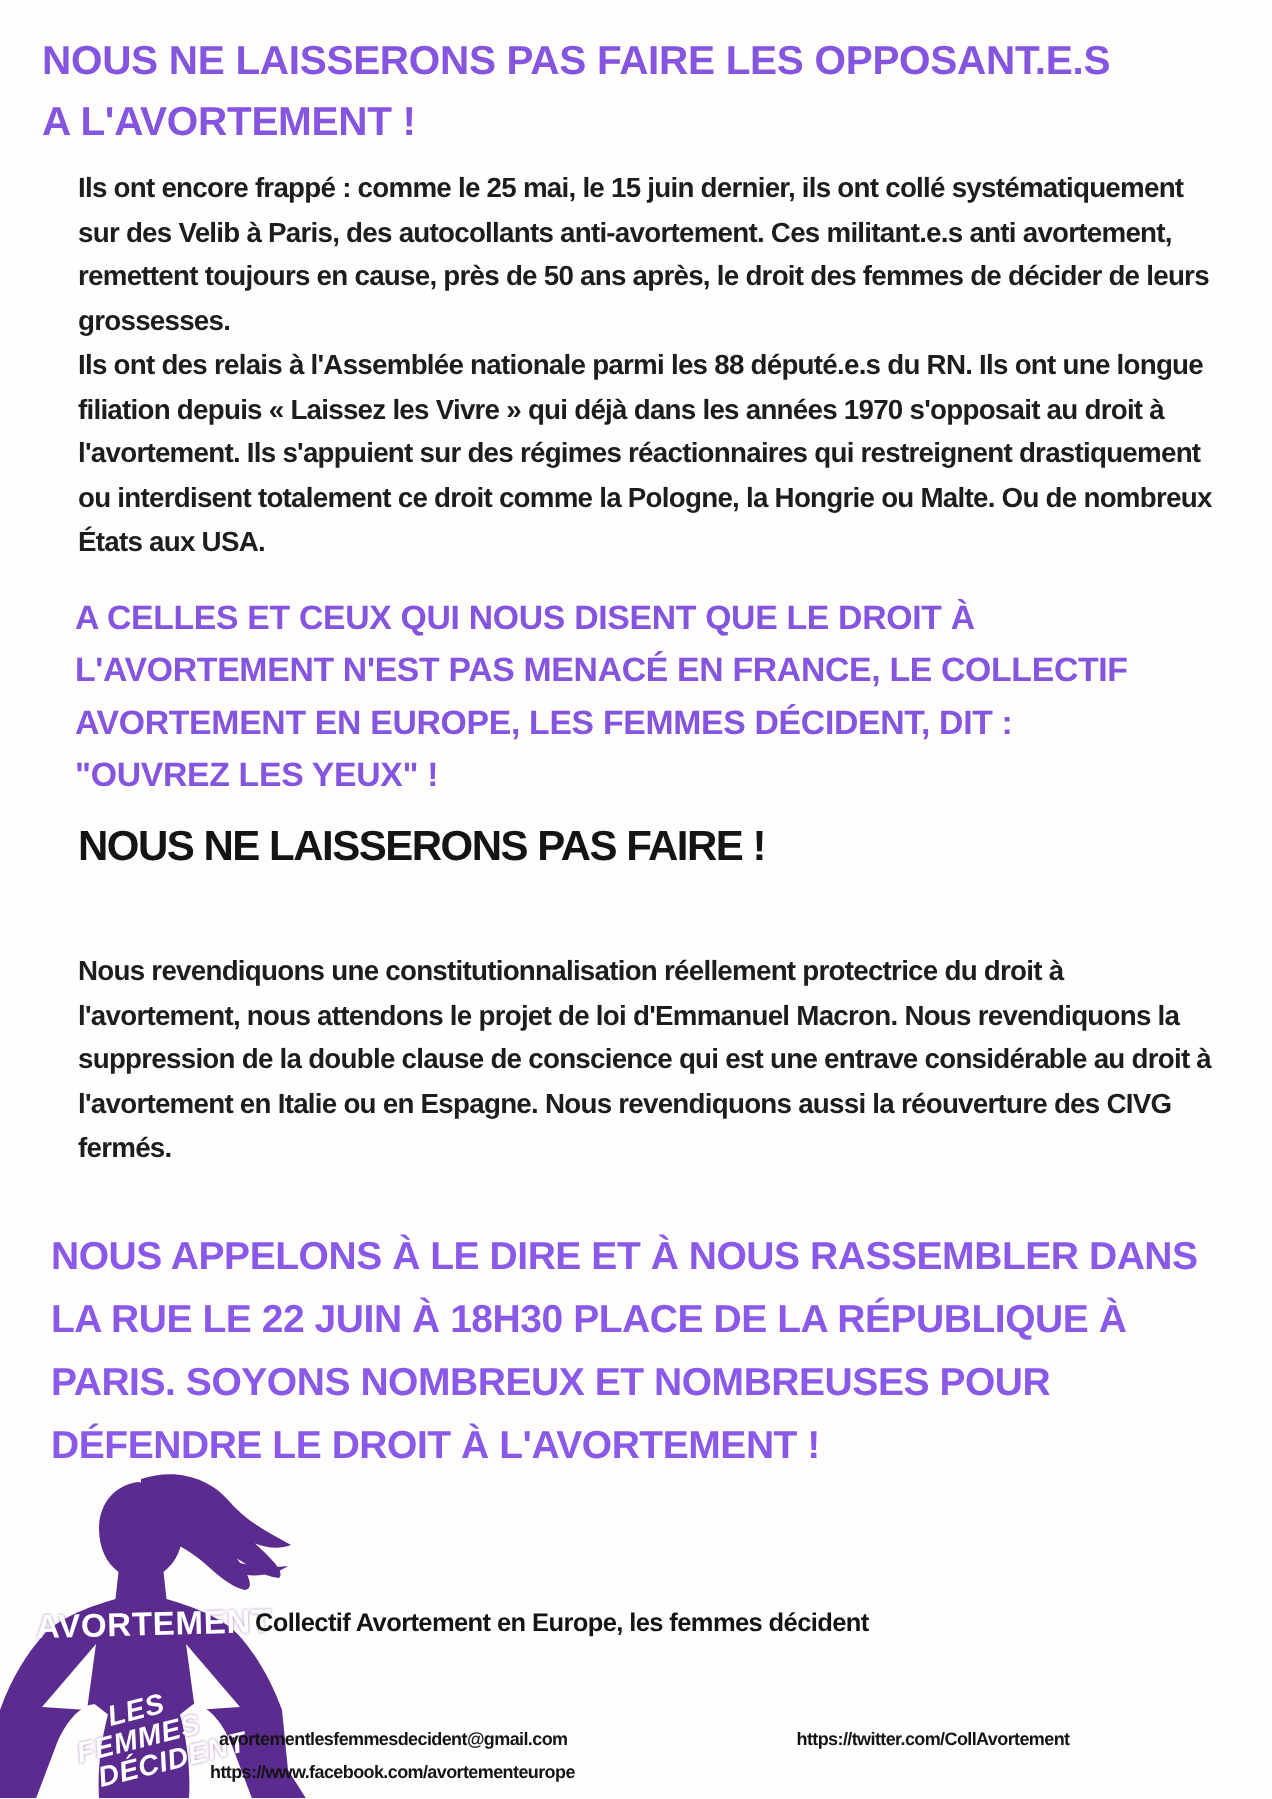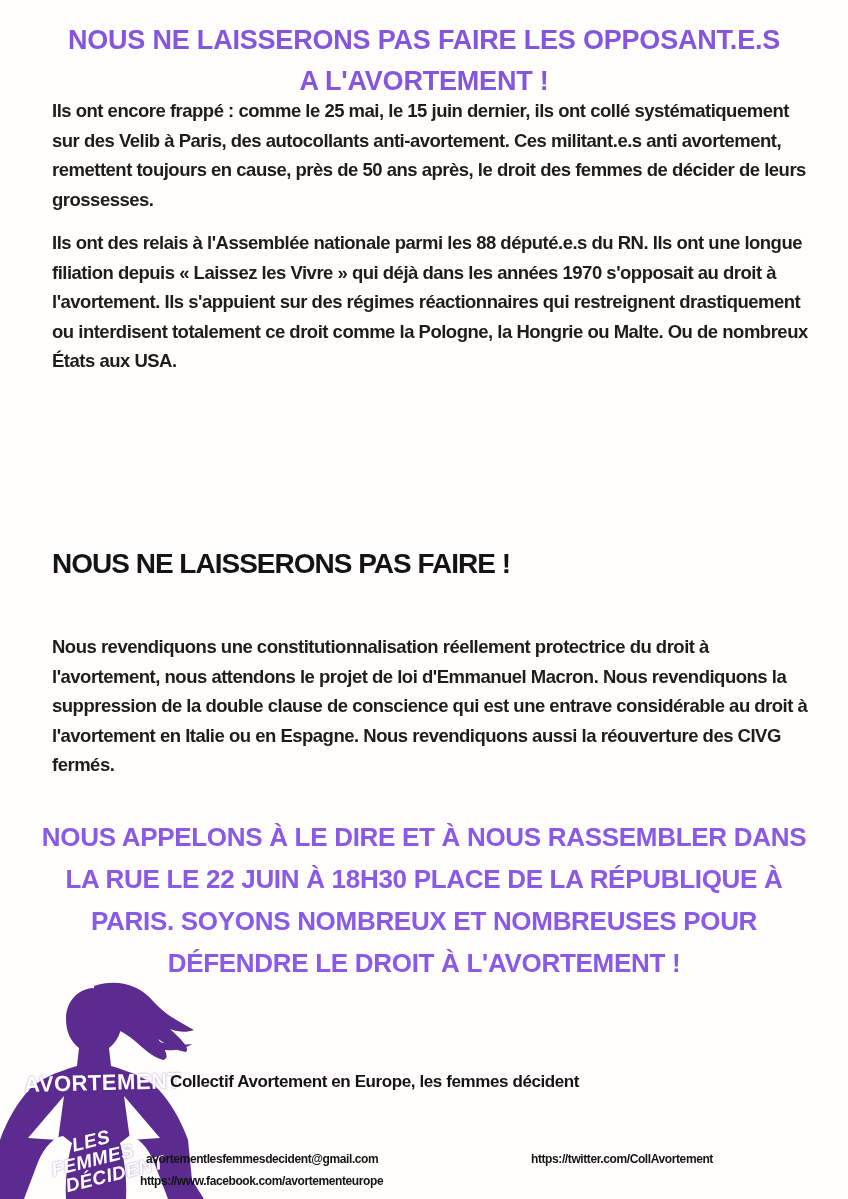--- a/index.html
+++ b/index.html
@@ -7,53 +7,52 @@
   body { font-family:"Liberation Sans", sans-serif; }
   .page {
     position:relative;
     width:848px; height:1199px;
     margin:0 auto;
     background:#fffefd;
     overflow:hidden;
   }
   .title {
     position:absolute; top:20px; left:0; right:0;
-    text-align:center;
+    text-align:left;
     font-size:27px; font-weight:bold; letter-spacing:-0.2px;
     line-height:41px;
     color:#8655e0;
-    padding:0 44px;
+    padding:0 28px;
     white-space:pre-line;
   }
   .body-para {
     position:absolute; left:52px; width:762px;
     font-size:18.5px; font-weight:bold; letter-spacing:-0.5px;
     line-height:29.5px;
     color:#1e1d1b;
     white-space:pre-line;
   }
-  .para1 { top:96px; }
+  .para1 { top:110px; }
   .para2 { top:228px; }
   .para3 { top:632px; }
   .callout1 {
     position:absolute; top:394px; left:50px; width:710px;
     font-size:22.5px; font-weight:bold; letter-spacing:-0.2px;
     line-height:35px;
     color:#8655e0;
     white-space:pre-line;
   }
   .headline {
     position:absolute; top:548px; left:52px; width:770px;
     font-size:28px; font-weight:bold; letter-spacing:-1px;
     color:#141414;
     white-space:nowrap;
   }
   .callout2 {
     position:absolute; top:816px; left:34px; width:780px;
-    text-align:center;
     font-size:26px; font-weight:bold; letter-spacing:-0.3px;
     line-height:42px;
     color:#8a59e8;
     white-space:pre-line;
   }
   .logo {
     position:absolute; left:-6px; top:980px;
     width:340px; height:219px;
   }
   .logo svg { display:block; }
@@ -98,20 +97,21 @@
 
 <div class="page">
 
   <h1 class="title">NOUS NE LAISSERONS PAS FAIRE LES OPPOSANT.E.S
 A L'AVORTEMENT !</h1>
 
   <p class="body-para para1">Ils ont encore frappé : comme le 25 mai, le 15 juin dernier, ils ont collé systématiquement sur des Velib à Paris, des autocollants anti-avortement. Ces militant.e.s anti avortement, remettent toujours en cause, près de 50 ans après, le droit des femmes de décider de leurs grossesses.</p>
 
   <p class="body-para para2">Ils ont des relais à l'Assemblée nationale parmi les 88 député.e.s du RN. Ils ont une longue filiation depuis « Laissez les Vivre » qui déjà dans les années 1970 s'opposait au droit à l'avortement. Ils s'appuient sur des régimes réactionnaires qui restreignent drastiquement ou interdisent totalement ce droit comme la Pologne, la Hongrie ou Malte. Ou de nombreux États aux USA.</p>
 
+  <h2 class="callout1">A CELLES ET CEUX QUI NOUS DISENT QUE LE DROIT À L'AVORTEMENT N'EST PAS MENACÉ EN FRANCE, LE COLLECTIF AVORTEMENT EN EUROPE, LES FEMMES DÉCIDENT, DIT : "OUVREZ LES YEUX" !</h2>
 
   <h2 class="headline">NOUS NE LAISSERONS PAS FAIRE !</h2>
 
   <p class="body-para para3">Nous revendiquons une constitutionnalisation réellement protectrice du droit à l'avortement, nous attendons le projet de loi d'Emmanuel Macron. Nous revendiquons la suppression de la double clause de conscience qui est une entrave considérable au droit à l'avortement en Italie ou en Espagne. Nous revendiquons aussi la réouverture des CIVG fermés.</p>
 
   <h2 class="callout2">NOUS APPELONS À LE DIRE ET À NOUS RASSEMBLER DANS LA RUE LE 22 JUIN À 18H30 PLACE DE LA RÉPUBLIQUE À PARIS. SOYONS NOMBREUX ET NOMBREUSES POUR DÉFENDRE LE DROIT À L'AVORTEMENT !</h2>
 
   <div class="logo">
     <span>
       <svg width="340" height="219" viewBox="0 0 340 219" xmlns="http://www.w3.org/2000/svg" aria-hidden="true">

